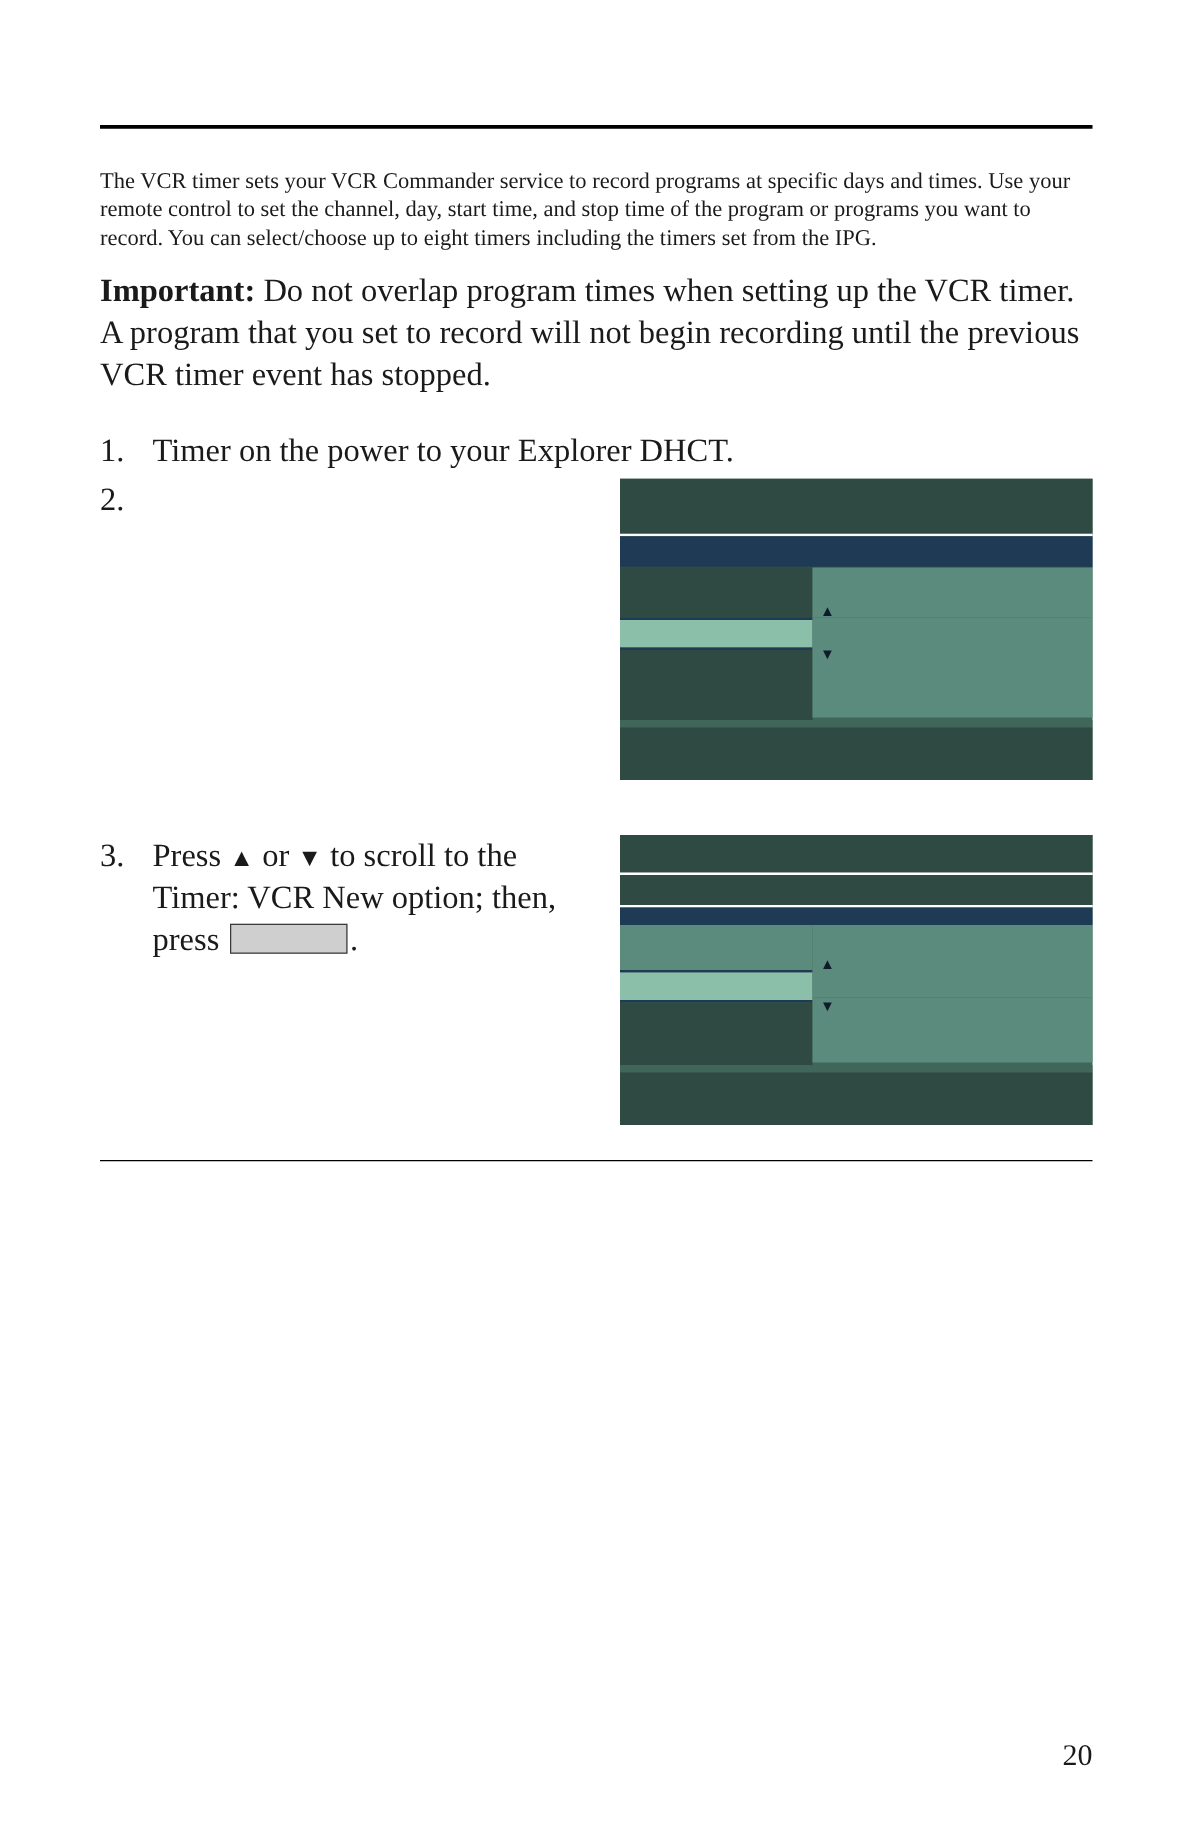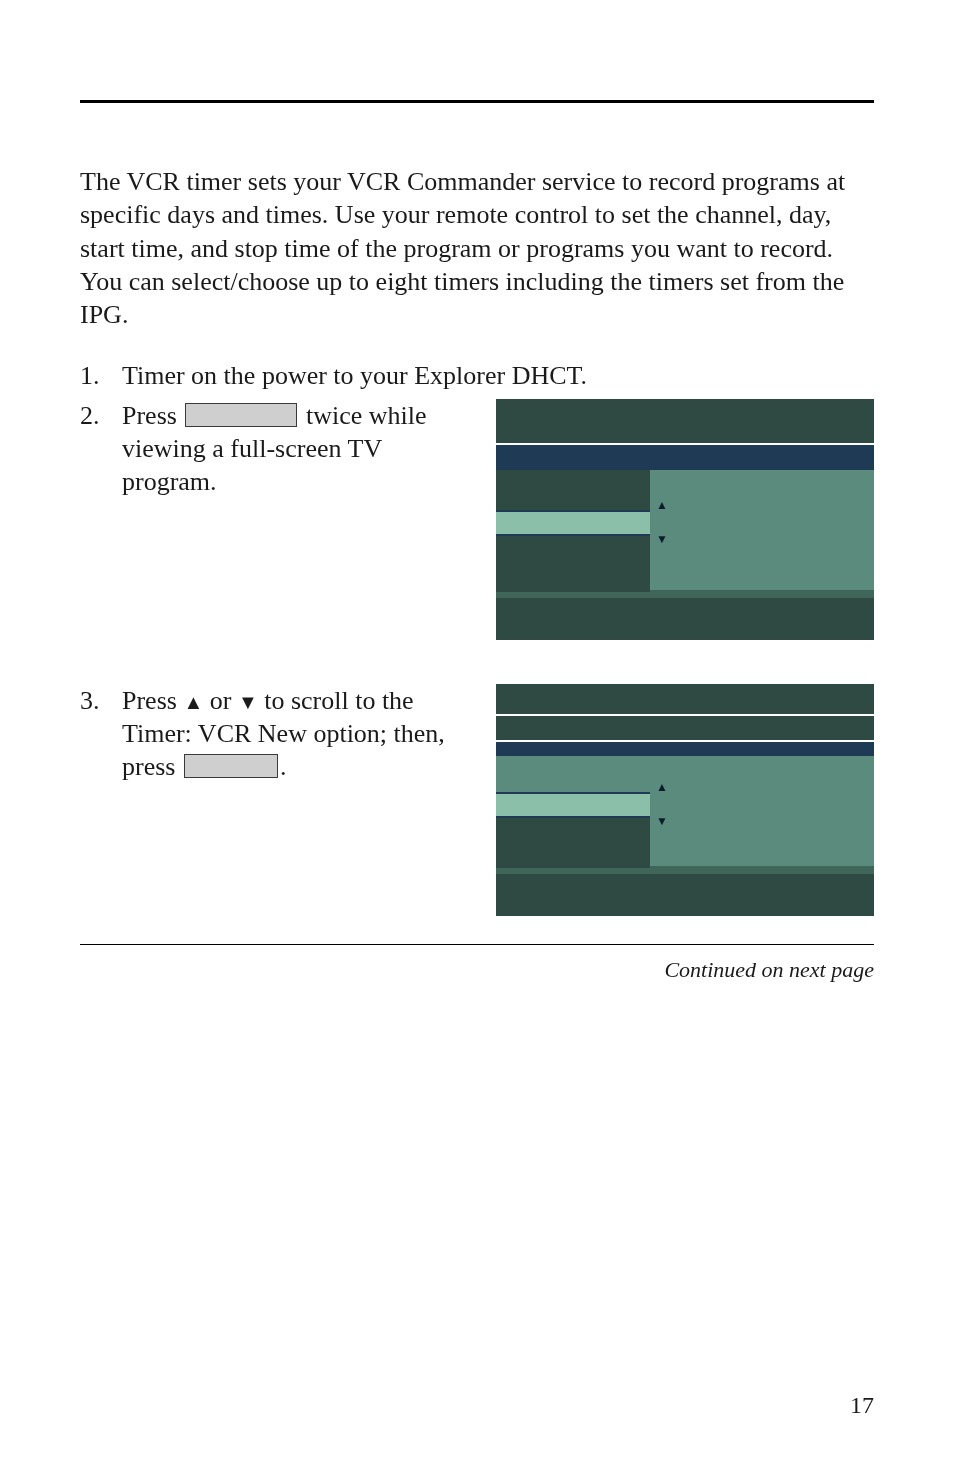--- a/index.html
+++ b/index.html
@@ -1,19 +1,19 @@
 <!DOCTYPE html>
 <html><head>
 <meta charset="utf-8">
 <style>
   html,body{margin:0;padding:0;background:#fff;font-family:"Palatino Linotype","Book Antiqua",Palatino,serif;color:#1a1a1a}
   .page{width:954px;height:1475px;position:relative;box-sizing:border-box;padding:60px 80px 40px 80px}
   .hr-top{border:none;border-top:3px solid #000;margin:40px 0 0 0}
   .hr-bottom{border:none;border-top:1px solid #000;margin:0}
-  .intro{font-size:26px;line-height:1.28;margin:62px 0 0 0}
+  .intro{font-size:18px;line-height:1.28;margin:30px 0 0 0}
   .important{font-size:26px;line-height:1.28;margin:14px 0 0 0}
   .important b{font-weight:700}
   .steps{margin-top:28px}
   .step-row{display:flex;align-items:flex-start}
   .step-num{width:42px;flex:0 0 42px;font-size:26px;line-height:1.28}
   .step-text{flex:1;font-size:26px;line-height:1.28}
   .step-text b{font-weight:400}
   .btn-blank{display:inline-block;vertical-align:baseline;height:22px;border:1px solid #3a3a3a;background:#cfcfcf;margin:0 2px;position:relative;top:3px}
   .btn-wide{width:110px}
   .btn-med{width:92px}
@@ -44,35 +44,35 @@
 </style>
 </head>
 <body>
 
 <div class="page">
 
   <hr class="hr-top">
 
   <p class="intro">The VCR timer sets your VCR Commander service to record programs at specific days and times. Use your remote control to set the channel, day, start time, and stop time of the program or programs you want to record. You can select/choose up to eight timers including the timers set from the IPG.</p>
 
+  <p class="important">
+    <b>Important:</b><span> Do not overlap program times when setting up the VCR timer. A program that you set to record will not begin recording until the previous VCR timer event has stopped.</span>
+  </p>
 
   <div class="steps">
 
     <div class="step-row">
       <div class="step-num">1.</div>
       <div class="step-text">Timer on the power to your Explorer DHCT.</div>
     </div>
 
     <div class="two-col" style="margin-top:6px">
       <div class="left-col">
         <div class="step-row">
           <div class="step-num">2.</div>
-          <div class="step-text">
-            <span>Press </span><span class="btn-blank btn-wide"></span><span> twice while viewing a full-screen TV program.</span>
-          </div>
         </div>
       </div>
       <div class="right-col">
         <div class="ui-box">
           <div class="ui-top"></div>
           <div class="ui-line"></div>
           <div class="ui-sub"></div>
           <div class="ui-thin"></div>
           <div class="ui-body">
             <div class="ui-left">
@@ -134,16 +134,15 @@
           </div>
           <div class="ui-spacer"></div>
           <div class="ui-footer"></div>
         </div>
       </div>
     </div>
 
   </div>
 
   <hr class="hr-bottom" style="margin-top:28px">
-  <div class="cont">Continued on next page</div>
 
-  <div class="pagenum">17</div>
+  <div class="pagenum">20</div>
 </div>
 
 </body></html>

